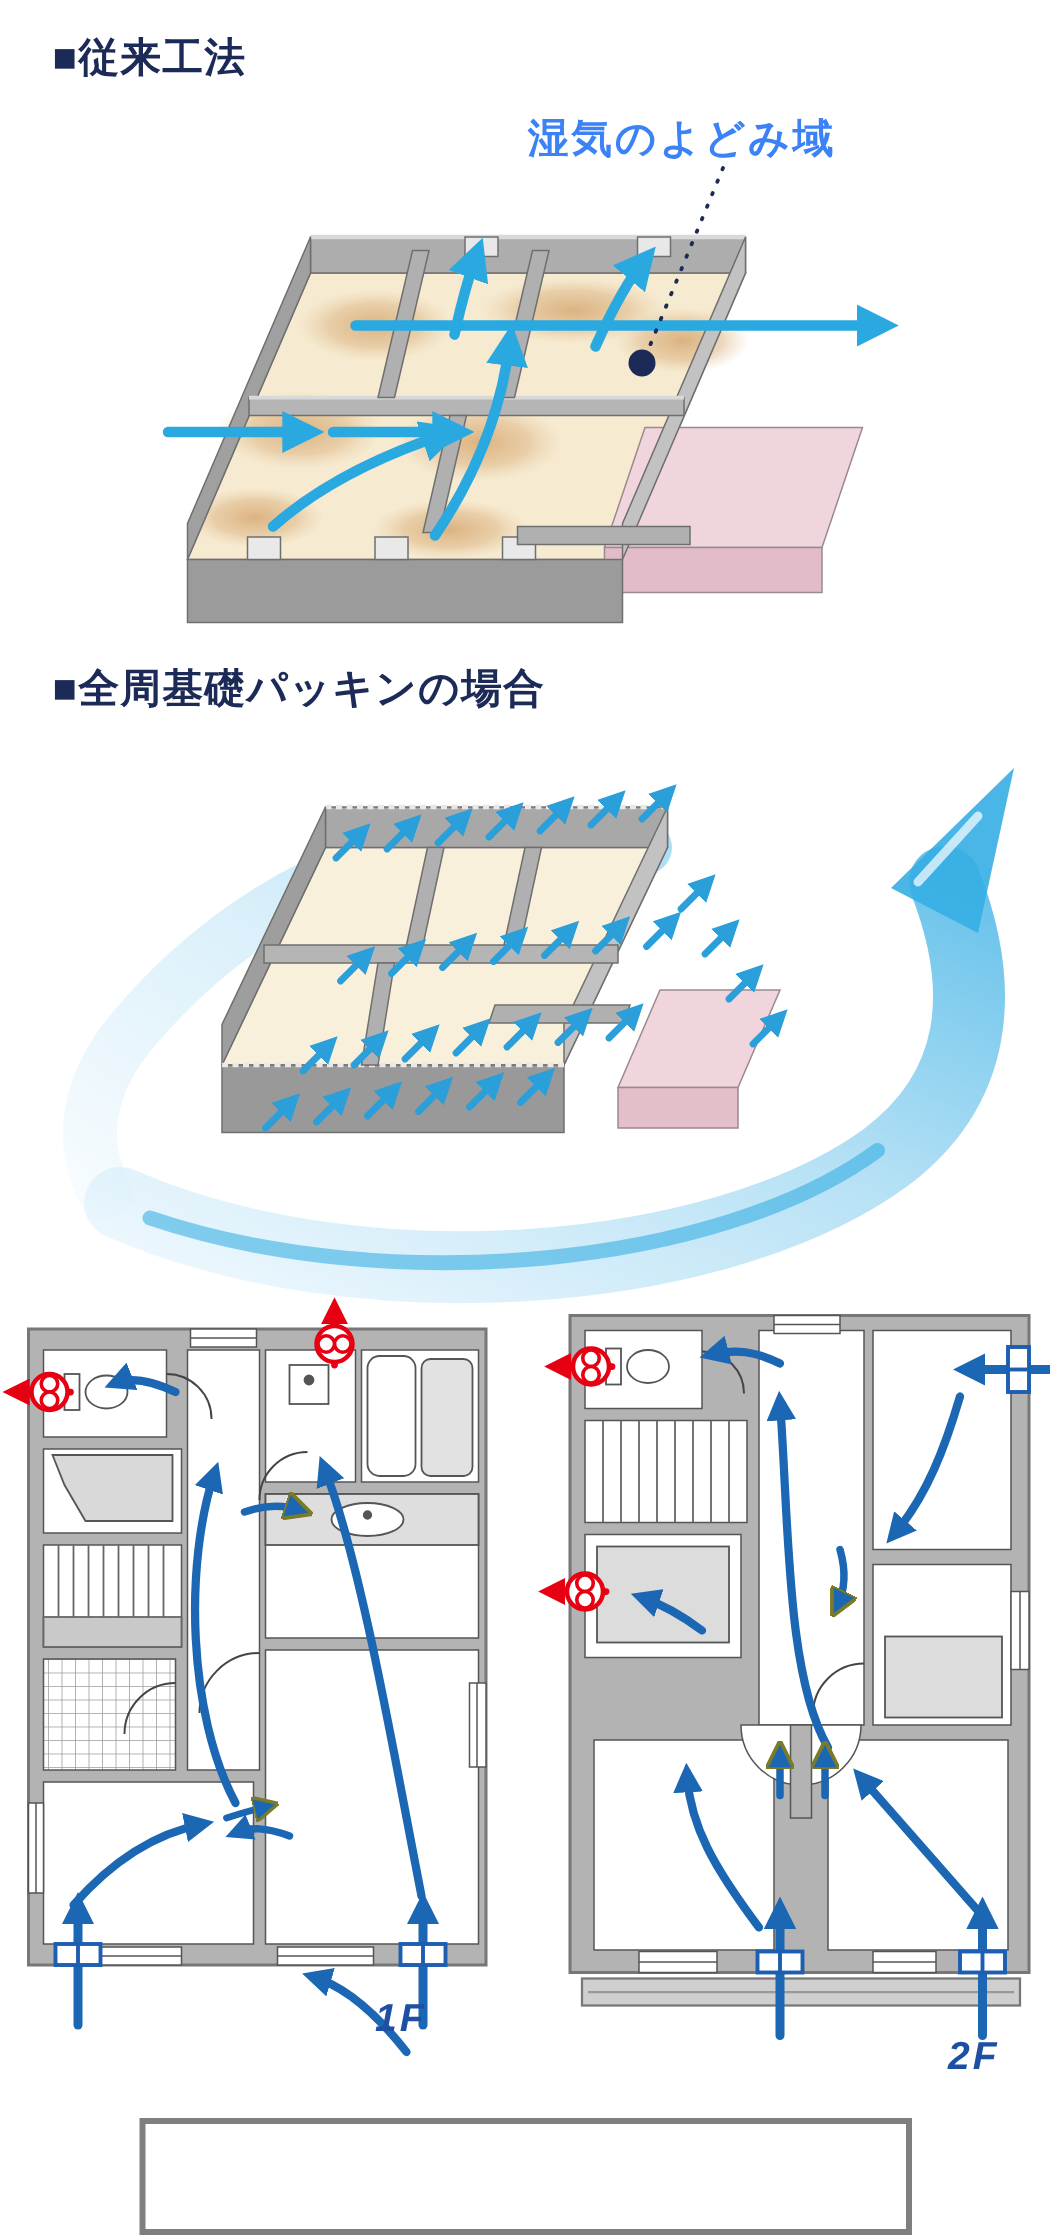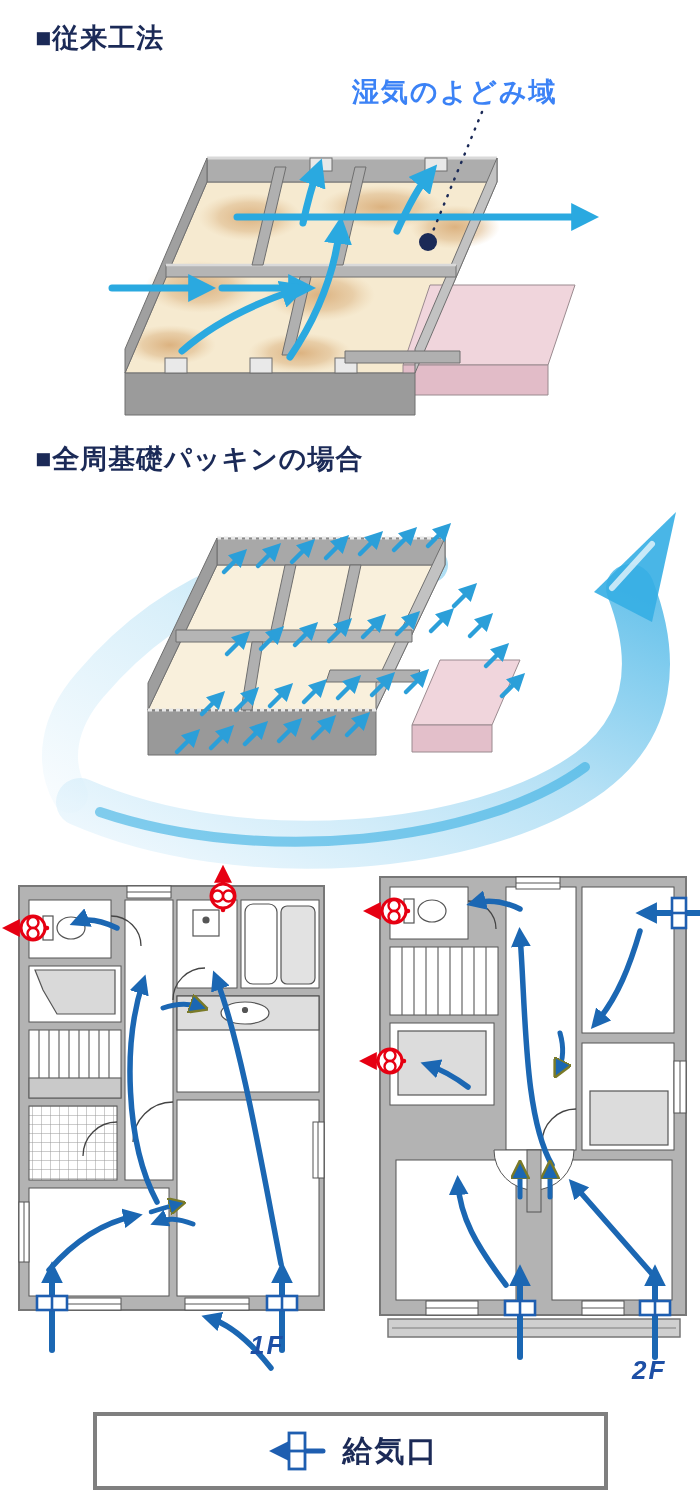--- a/index.html
+++ b/index.html
@@ -370,26 +370,13 @@
     <path d="M152,332 L152,303" marker-end="url(#hOL)" stroke-width="5"></path>
     <path d="M182,332 L182,303" marker-end="url(#hOL)" stroke-width="5"></path>
     <path d="M138,420 C108,380 92,352 90,318" marker-end="url(#hPB)"></path>
     <path d="M292,418 C252,372 228,345 206,320" marker-end="url(#hPB)"></path>
   </g>
 </svg>
 
 <div class="abs floor-label" style="left:632px;top:1330px;margin-top:25px;">2F</div>
 
 <div class="abs legend-box">
-  <div class="legend-item">
-    <svg width="66" height="44" viewBox="0 0 66 44">
-      <defs>
-        <marker id="hSB" viewBox="0 0 10 10" refX="6" refY="5" markerWidth="4" markerHeight="4" orient="auto-start-reverse">
-          <path d="M0,0 L10,5 L0,10 z" fill="#1e5eb0"></path>
-        </marker>
-      </defs>
-      <path d="M60,22 L14,22" stroke="#1e5eb0" stroke-width="5" stroke-linecap="round" marker-end="url(#hSB)" fill="none"></path>
-      <rect x="26" y="4" width="16" height="36" fill="#ffffff" stroke="#1e5eb0" stroke-width="2.8"></rect>
-      <line x1="26" y1="22" x2="42" y2="22" stroke="#1e5eb0" stroke-width="2.8"></line>
-    </svg>
-    <span class="legend-label">給気口</span>
-  </div>
 </div>
 
 </body></html>

